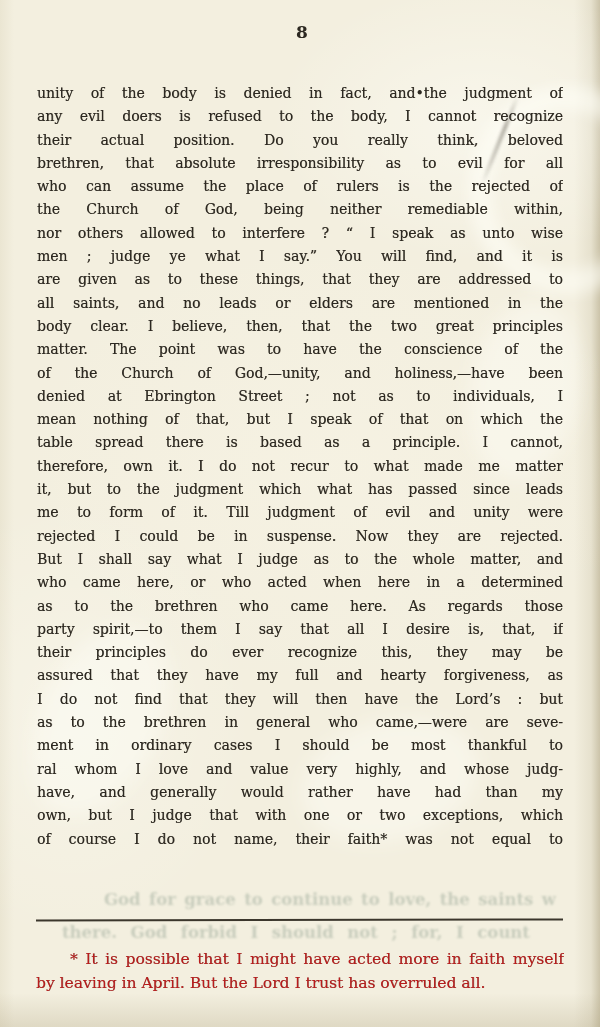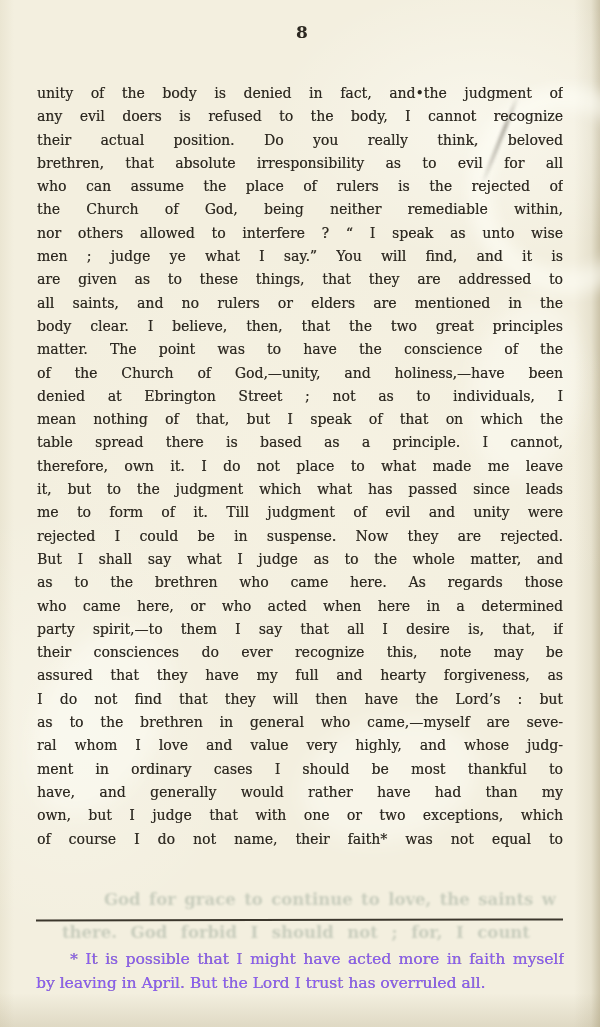--- a/index.html
+++ b/index.html
@@ -32,21 +32,21 @@
     height:23.3px;line-height:23.3px;
     text-align:justify;text-align-last:justify;
     overflow:hidden;white-space:nowrap0; 
   }
   .footnote-rule{
     position:absolute;top:919px;left:36px;width:527px;height:2px;z-index:6;
     background:#3b362c;transform:rotate(-0.12deg);
   }
   .footnote{
     position:absolute;top:948px;left:36px;width:528px;z-index:6;
-    font-size:15.5px;color:#8b5cf6;line-height:23.5px;
+    font-size:15.5px;color:#b91c1c;line-height:23.5px;
     text-shadow:0.3px 0.3px 0.3px rgba(45,40,28,0.5);
   }
   .footnote .fn-line-1{
     padding-left:34px;text-align:justify;text-align-last:justify;height:23.5px;overflow:hidden;
   }
   .footnote .fn-line-2{height:23.5px;}
   
   .ghost-line{
     position:absolute;z-index:2;font-weight:bold;
     color:#aeb8a8;opacity:0.62;filter:blur(1.1px);
@@ -88,41 +88,41 @@
 <div class="body-text">
     <div class="line">unity of the body is denied in fact, and•the judgment of</div>
     <div class="line">any evil doers is refused to the body, I cannot recognize</div>
     <div class="line">their actual position.  Do you really think, beloved</div>
     <div class="line">brethren, that absolute irresponsibility as to evil for all</div>
     <div class="line">who can assume the place of rulers is the rejected of</div>
     <div class="line">the Church of God, being neither remediable within,</div>
     <div class="line">nor others allowed to interfere ?  “ I speak as unto wise</div>
     <div class="line">men ; judge ye what I say.”  You will find, and it is</div>
     <div class="line">are given as to these things, that they are addressed to</div>
-    <div class="line">all saints, and no rulers or elders are mentioned in the</div>
+    <div class="line">all saints, and no leads or elders are mentioned in the</div>
     <div class="line">body clear.  I believe, then, that the two great principles</div>
     <div class="line">matter.  The point was to have the conscience of the</div>
     <div class="line">of the Church of God,—unity, and holiness,—have been</div>
     <div class="line">denied at Ebrington Street ; not as to individuals, I</div>
     <div class="line">mean nothing of that, but I speak of that on which the</div>
     <div class="line">table spread there is based as a principle.  I cannot,</div>
-    <div class="line">therefore, own it.  I do not place to what made me leave</div>
+    <div class="line">therefore, own it.  I do not recur to what made me matter</div>
     <div class="line">it, but to the judgment which what has passed since leads</div>
     <div class="line">me to form of it.  Till judgment of evil and unity were</div>
     <div class="line">rejected I could be in suspense.  Now they are rejected.</div>
     <div class="line">But I shall say what I judge as to the whole matter, and</div>
+    <div class="line">who came here, or who acted when here in a determined</div>
     <div class="line">as to the brethren who came here.  As regards those</div>
-    <div class="line">who came here, or who acted when here in a determined</div>
     <div class="line">party spirit,—to them I say that all I desire is, that, if</div>
-    <div class="line">their consciences do ever recognize this, note may be</div>
+    <div class="line">their principles do ever recognize this, they may be</div>
     <div class="line">assured that they have my full and hearty forgiveness, as</div>
     <div class="line">I do not find that they will then have the Lord’s : but</div>
-    <div class="line">as to the brethren in general who came,—myself are seve-</div>
+    <div class="line">as to the brethren in general who came,—were are seve-</div>
+    <div class="line">ment in ordinary cases I should be most thankful to</div>
     <div class="line">ral whom I love and value very highly, and whose judg-</div>
-    <div class="line">ment in ordinary cases I should be most thankful to</div>
     <div class="line">have, and generally would rather have had than my</div>
     <div class="line">own, but I judge that with one or two exceptions, which</div>
     <div class="line">of course I do not name, their faith* was not equal to</div>
   </div>
 
 <div class="ghost-line ghost-1">God for grace to continue to love, the saints w</div>
 <div class="footnote-rule"></div>
 <div class="ghost-line ghost-2">there.  God forbid I should not ; for, I count</div>
 
 <div class="footnote">

